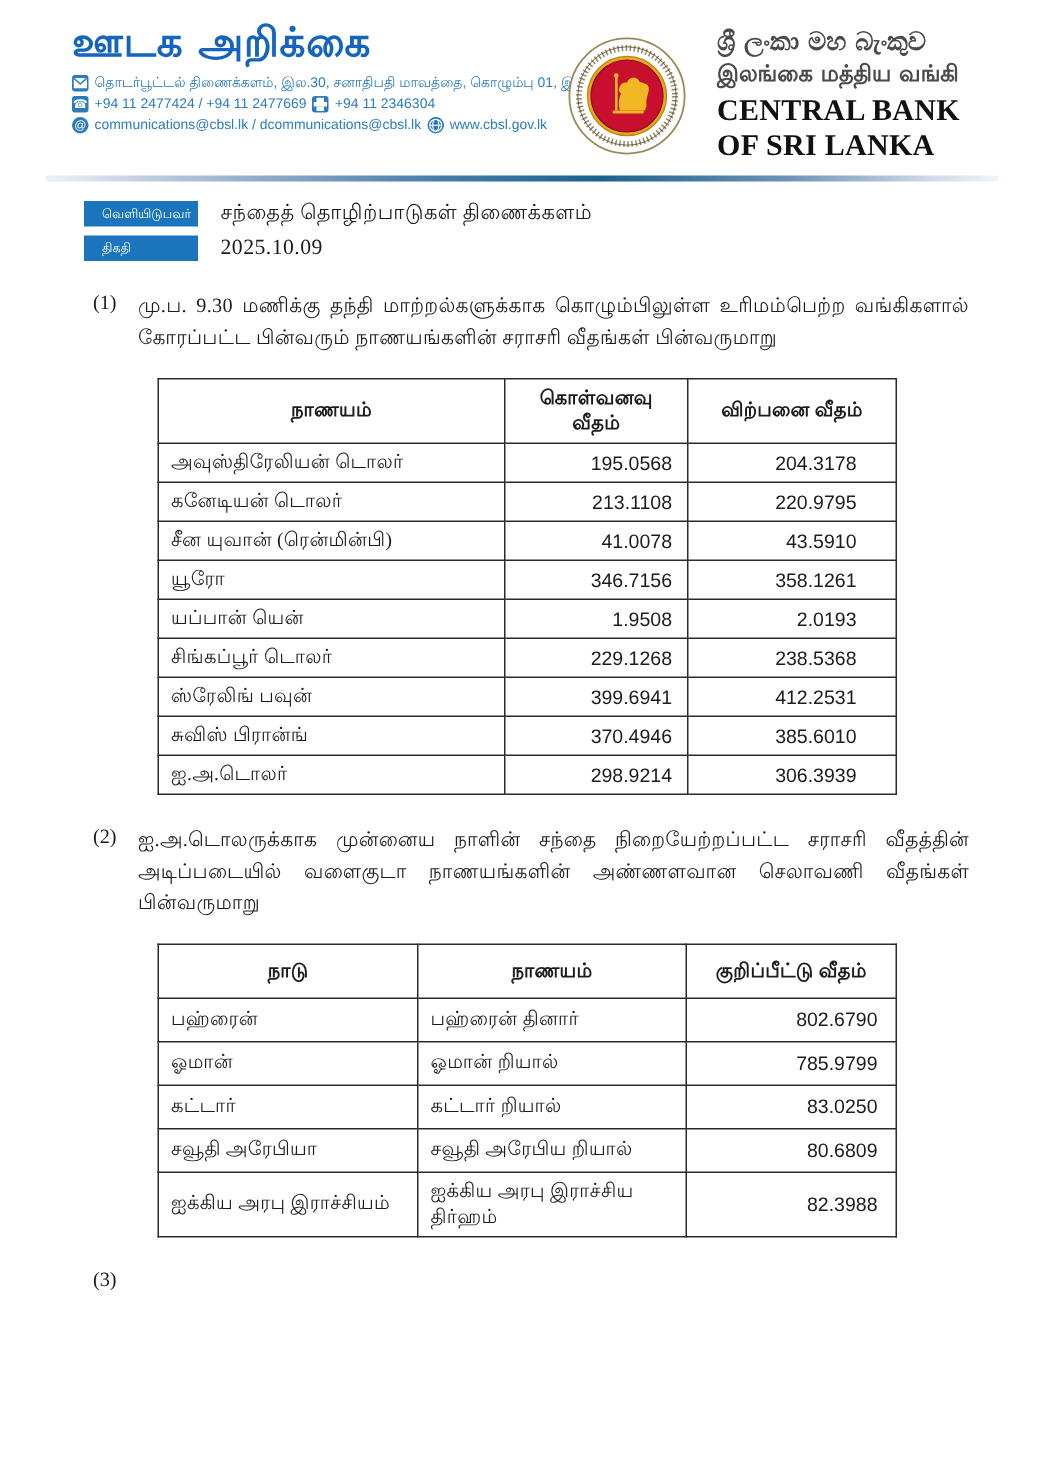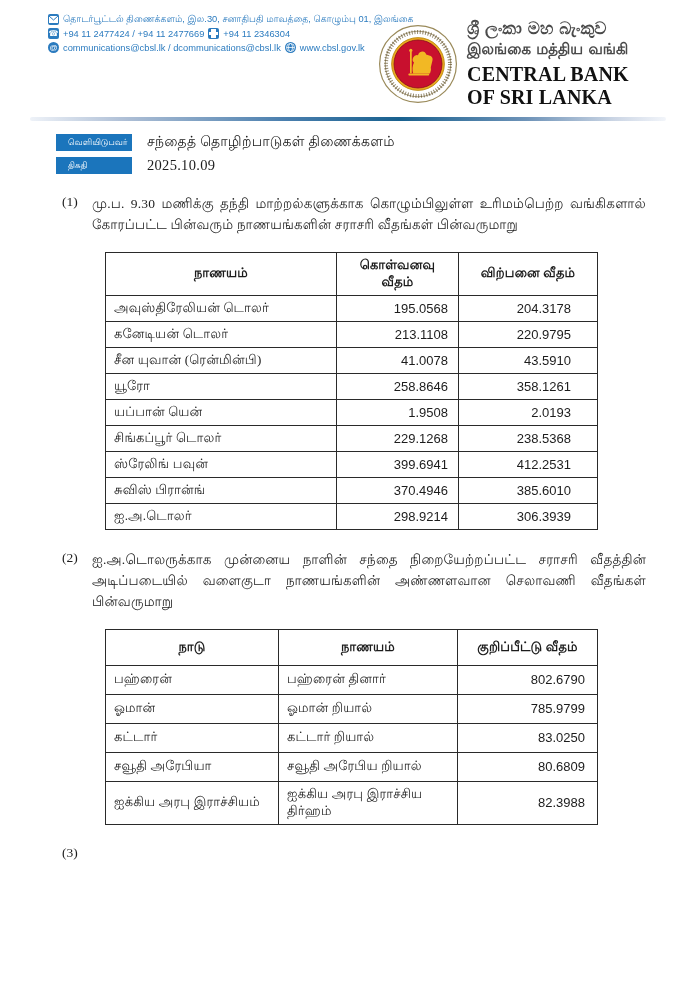--- a/index.html
+++ b/index.html
@@ -50,21 +50,21 @@
     color: #ffffff;
     font-size: 8px;
     flex: 0 0 auto;
   }
   .cicon.round { border-radius: 50%; }
   .cicon svg { display: block; }
 
   .header-right {
     display: flex;
     align-items: center;
-    gap: 9px;
+    gap: 20px;
     margin-top: 4px;
   }
   .seal { width: 80px; height: 80px; flex: 0 0 auto; }
   .bank-names { text-align: left; }
   .bank-sinhala {
     font-family: "DejaVu Sans", sans-serif;
     font-size: 17px; color: #4a4a4a; font-weight: bold;
     margin-bottom: 2px;
   }
   .bank-tamil {
@@ -171,20 +171,21 @@
   #table2 td { height: 29px; }
   #table2 td.num { padding-right: 12px; }
 </style>
 </head>
 <body>
 
 <div class="page">
 
   <div class="header">
     <div class="header-left">
+      <div class="media-title">ஊடக அறிக்கை</div>
 
       <div class="contact-line">
         <span class="cicon">
           <svg width="9" height="7" viewBox="0 0 9 7">
               <rect x="0" y="0" width="9" height="7" fill="#ffffff"></rect>
               <path d="M0 0 L4.5 4 L9 0" stroke="#2b7bbf" stroke-width="1" fill="none"></path>
             </svg>
         </span>
         <span>தொடர்பூட்டல் திணைக்களம், இல.30, சனாதிபதி மாவத்தை, கொழும்பு 01, இலங்கை</span>
       </div>
@@ -281,21 +282,21 @@
           <td class="num buy">213.1108</td>
           <td class="num sell">220.9795</td>
         </tr>
         <tr>
           <td class="name">சீன யுவான் (ரென்மின்பி)</td>
           <td class="num buy">41.0078</td>
           <td class="num sell">43.5910</td>
         </tr>
         <tr>
           <td class="name">யூரோ</td>
-          <td class="num buy">258.8646</td>
+          <td class="num buy">346.7156</td>
           <td class="num sell">358.1261</td>
         </tr>
         <tr>
           <td class="name">யப்பான் யென்</td>
           <td class="num buy">1.9508</td>
           <td class="num sell">2.0193</td>
         </tr>
         <tr>
           <td class="name">சிங்கப்பூர் டொலர்</td>
           <td class="num buy">229.1268</td>

